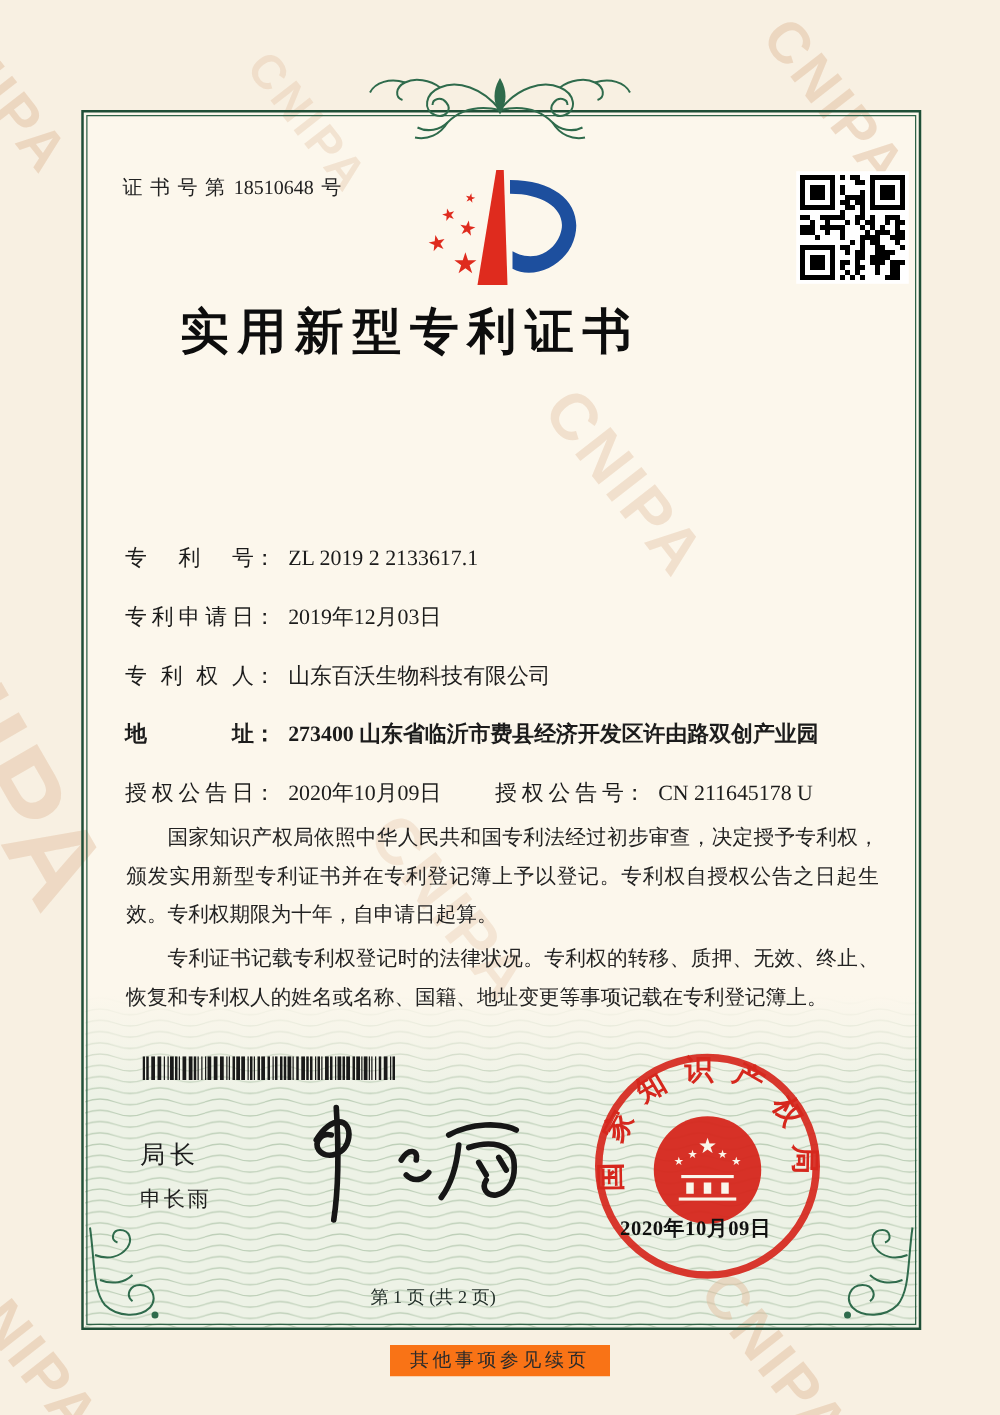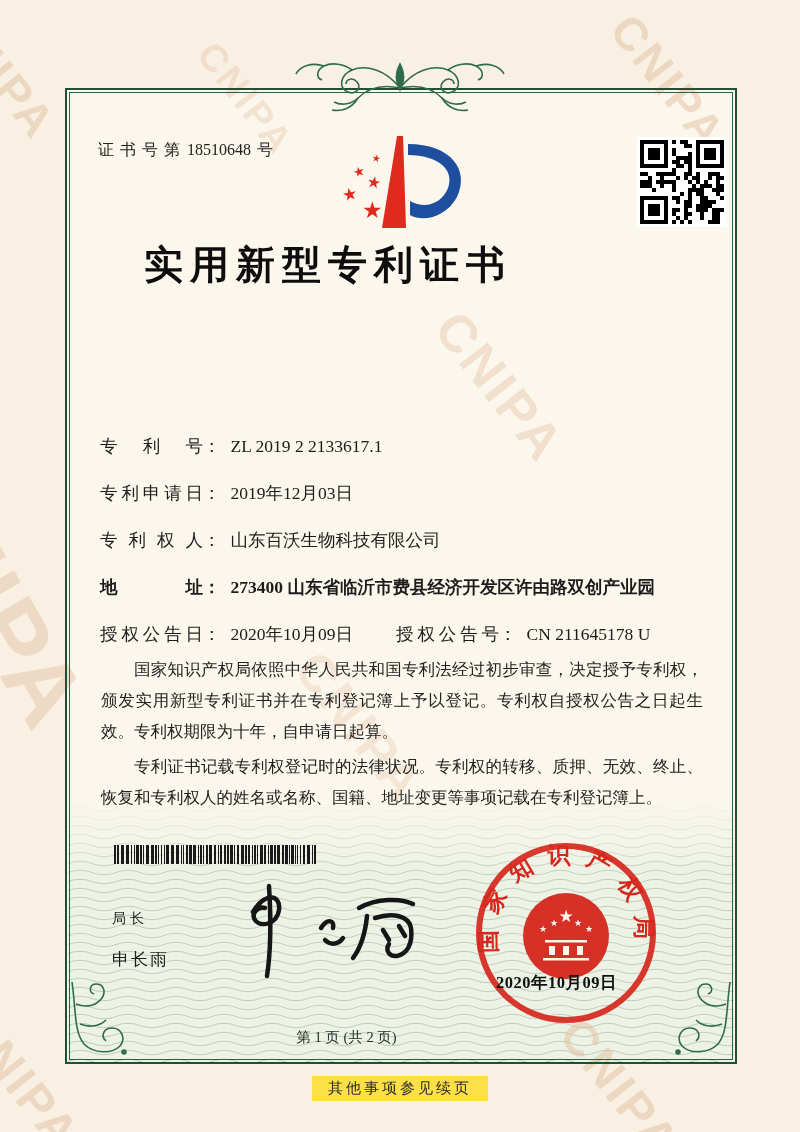--- a/index.html
+++ b/index.html
@@ -23,26 +23,26 @@
   .cert-no{left:98px;top:140px;font-size:16px;letter-spacing:1px;color:#222;}
   .cert-no .num{margin:0 6px;letter-spacing:0;}
   .title{left:0;top:238px;width:656px;text-align:center;font-size:39px;font-weight:bold;
          letter-spacing:7px;color:#0d0d0d;}
   .frow{left:100px;height:30px;font-size:17.5px;white-space:nowrap;}
   .flabel{display:inline-block;width:103px;text-align:justify;text-align-last:justify;vertical-align:bottom;}
   .fcolon{margin-right:10px;}
   .grant2{position:absolute;left:296px;top:0;}
   .paras{left:97px;top:650px;width:610px;font-size:16.5px;line-height:31px;text-align:justify;color:#222;}
   .paras p{margin:4px;text-indent:2em;}
-  .signer-title{left:112px;top:910px;font-size:14px;letter-spacing:4px;z-index:4;}
+  .signer-title{left:112px;top:910px;font-size:20px;letter-spacing:4px;z-index:4;}
   .signer-name{left:112px;top:948px;font-size:17px;letter-spacing:2px;z-index:4;}
   .seal-date{left:496px;top:972px;font-size:16.5px;font-weight:bold;letter-spacing:.5px;color:#101010;z-index:5;}
   .footer-page{left:0;top:1028px;width:693px;text-align:center;font-size:14.5px;color:#23302a;z-index:4;}
   .note{left:0;top:1076px;width:800px;text-align:center;z-index:4;}
-  .note span{display:inline-block;background:#fde047;padding:3px 16px;font-size:15px;letter-spacing:3px;color:#2a2a2a;}
+  .note span{display:inline-block;background:#f97316;padding:3px 16px;font-size:15px;letter-spacing:3px;color:#2a2a2a;}
   .qr-box{left:637px;top:137px;width:90px;height:90px;background:#ffffff;z-index:4;}
   .qr-box svg{position:absolute;left:3px;top:3px;}
 </style>
 </head>
 <body>
 
 <div class="page">
 
   <div class="abs frame-bg"></div>
 

